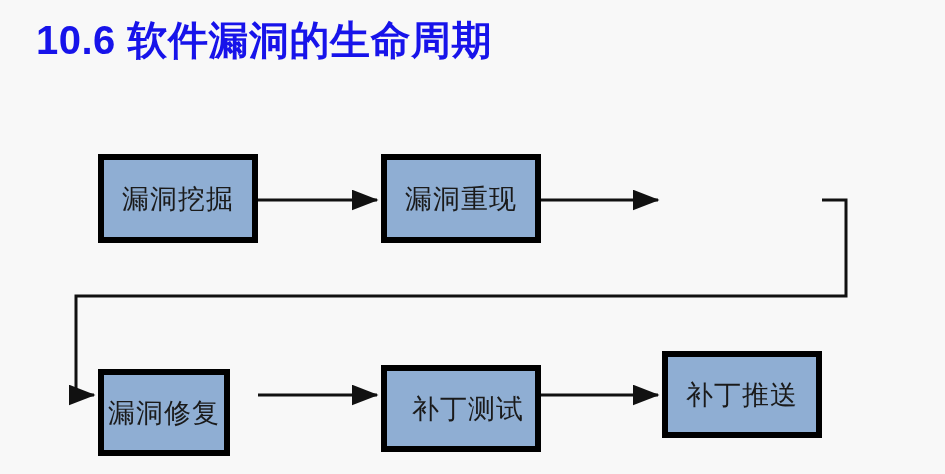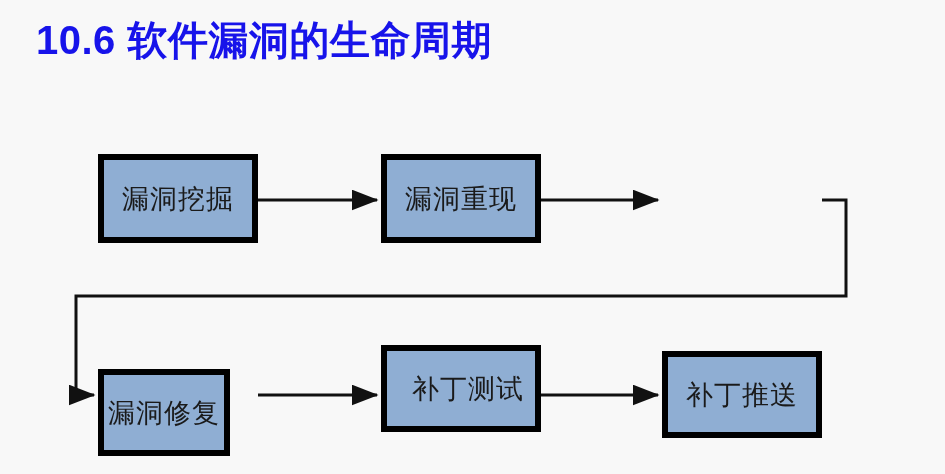--- a/index.html
+++ b/index.html
@@ -55,21 +55,21 @@
     color: #1a1a1a;
     letter-spacing: 1px;
     white-space: nowrap;
   }
   
   #box-discovery   { left: 98px;  top: 154px; width: 160px; height: 89px; }
   #box-reproduce   { left: 381px; top: 154px; width: 160px; height: 89px; }
   #box-diagnose    { left: 662px; top: 154px; width: 160px; height: 89px; }
   
   #box-repair      { left: 98px;  top: 351px; width: 132px; height: 87px; margin-top: 18px; }
-  #box-patch-test  { left: 381px; top: 345px; width: 160px; height: 87px; padding-left: 14px; }
+  #box-patch-test  { left: 381px; top: 365px; width: 160px; height: 87px; padding-left: 14px; }
   #box-patch-push  { left: 662px; top: 351px; width: 160px; height: 87px; text-align: right; }
 
   svg.connectors {
     position: absolute;
     left: 0;
     top: 0;
     width: 945px;
     height: 474px;
     pointer-events: none;
   }

